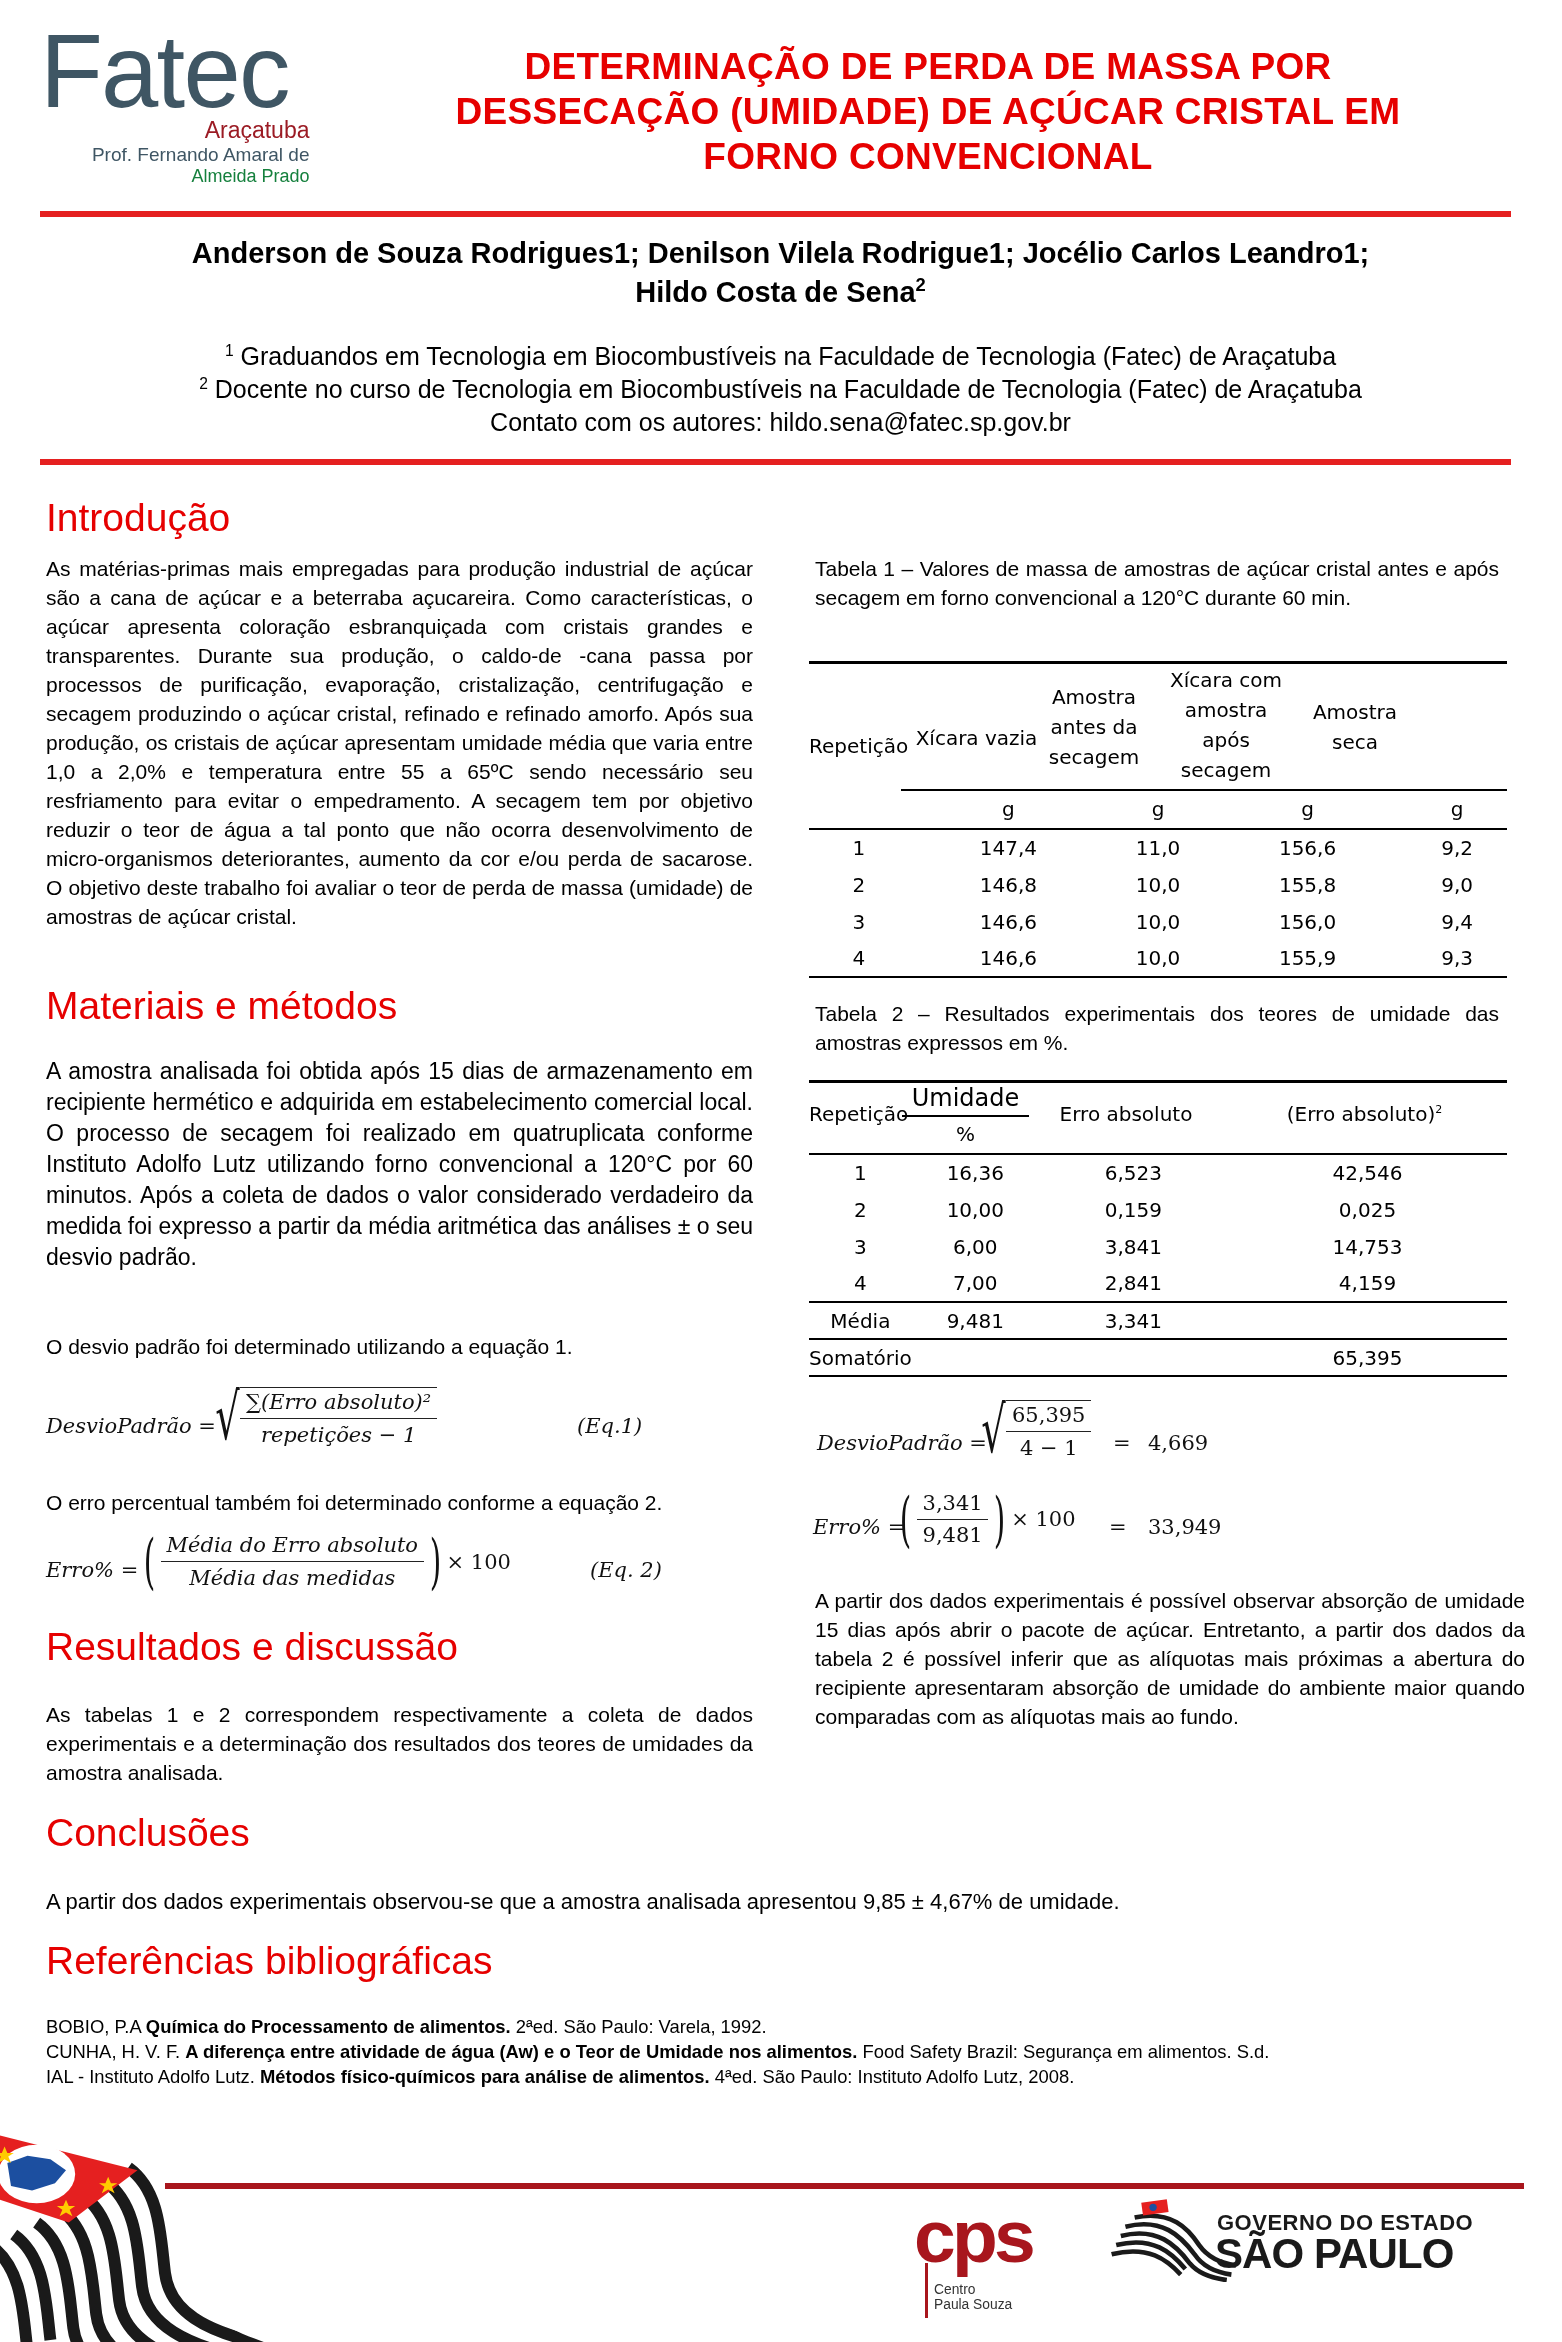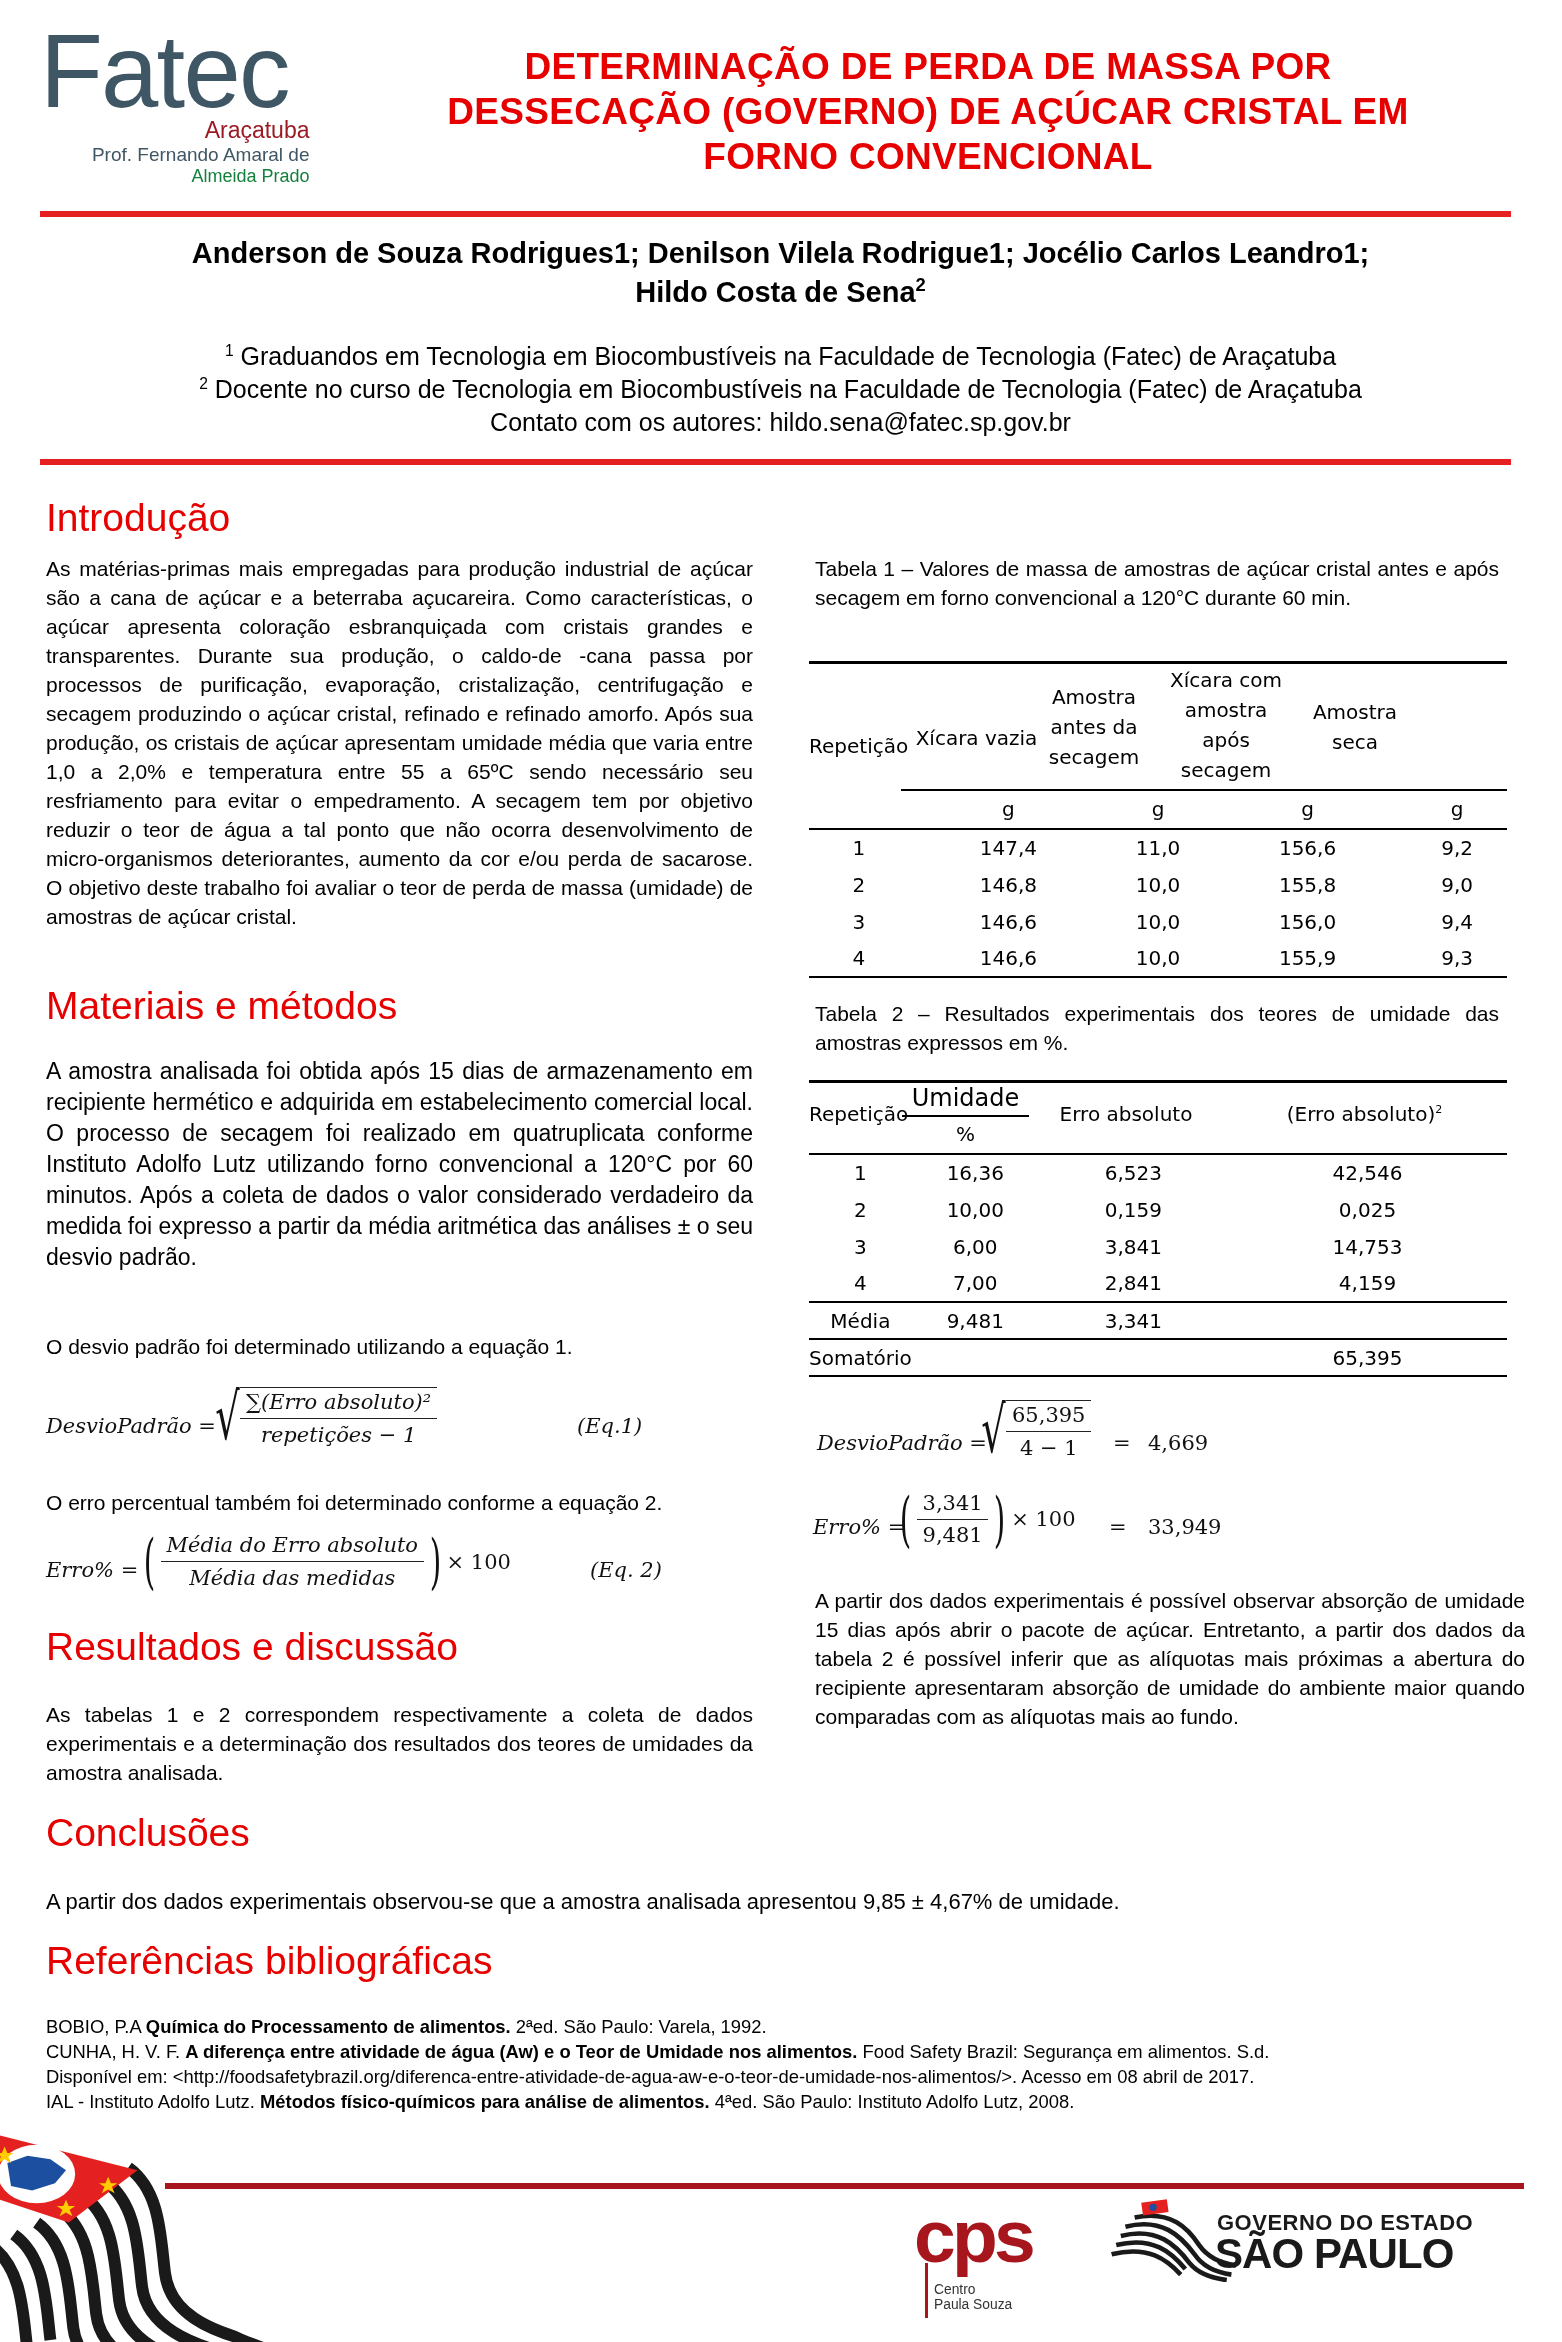--- a/index.html
+++ b/index.html
@@ -57,21 +57,21 @@
 
 <div class="abs logo-fatec">
   <div class="big">Fatec</div>
   <div class="city">Araçatuba</div>
   <div class="sub1">Prof. Fernando Amaral de</div>
   <div class="sub2">Almeida Prado</div>
 </div>
 
 <div class="abs title">
   <div>DETERMINAÇÃO DE PERDA DE MASSA POR</div>
-  <div>DESSECAÇÃO (GOVERNO) DE AÇÚCAR CRISTAL EM</div>
+  <div>DESSECAÇÃO (UMIDADE) DE AÇÚCAR CRISTAL EM</div>
   <div>FORNO CONVENCIONAL</div>
 </div>
 
 <div class="redline" style="top:211px;"></div>
 
 <div class="abs authors">
   <div>Anderson de Souza Rodrigues1; Denilson Vilela Rodrigue1; Jocélio Carlos Leandro1;</div>
   <div><span>Hildo Costa de Sena</span><sup>2</sup></div>
 </div>
 
@@ -270,21 +270,20 @@
 
 <div class="para" style="left:815px; top:1586px; width:710px;">A partir dos dados experimentais é possível observar absorção de umidade 15 dias após abrir o pacote de açúcar. Entretanto, a partir dos dados da tabela 2 é possível inferir que as alíquotas mais próximas a abertura do recipiente apresentaram absorção de umidade do ambiente maior quando comparadas com as alíquotas mais ao fundo.</div>
 
 <div class="h2" style="left:46px; top:1811px;">Conclusões</div>
 <div class="para" style="left:46px; top:1887px; width:1469px; font-size:22px;">A partir dos dados experimentais observou-se que a amostra analisada apresentou 9,85 ± 4,67% de umidade.</div>
 
 <div class="h2" style="left:46px; top:1939px;">Referências bibliográficas</div>
 <div class="refs">
   <div><span>BOBIO, P.A </span><b>Química do Processamento de alimentos.</b><span> 2ªed. São Paulo: Varela, 1992.</span></div>
   <div><span>CUNHA, H. V. F. </span><b>A diferença entre atividade de água (Aw) e o Teor de Umidade nos alimentos.</b><span> Food Safety Brazil: Segurança em alimentos. S.d.</span></div>
-  <div><span>Disponível em: &lt;http://foodsafetybrazil.org/diferenca-entre-atividade-de-agua-aw-e-o-teor-de-umidade-nos-alimentos/&gt;. Acesso em 08 abril de 2017.</span></div>
   <div><span>IAL - Instituto Adolfo Lutz. </span><b>Métodos físico-químicos para análise de alimentos.</b><span> 4ªed. São Paulo: Instituto Adolfo Lutz, 2008.</span></div>
 </div>
 
 <div class="footer-line"></div>
 
 <svg class="abs" style="left:0; top:2126px;" width="275" height="217" viewBox="0 0 300 236">
   <defs>
     <clipPath id="flagclip">
         <path d="M0 0 L150 40 C185 60 185 110 190 150 C195 190 230 215 290 236 L0 236 Z"></path>
       </clipPath>

